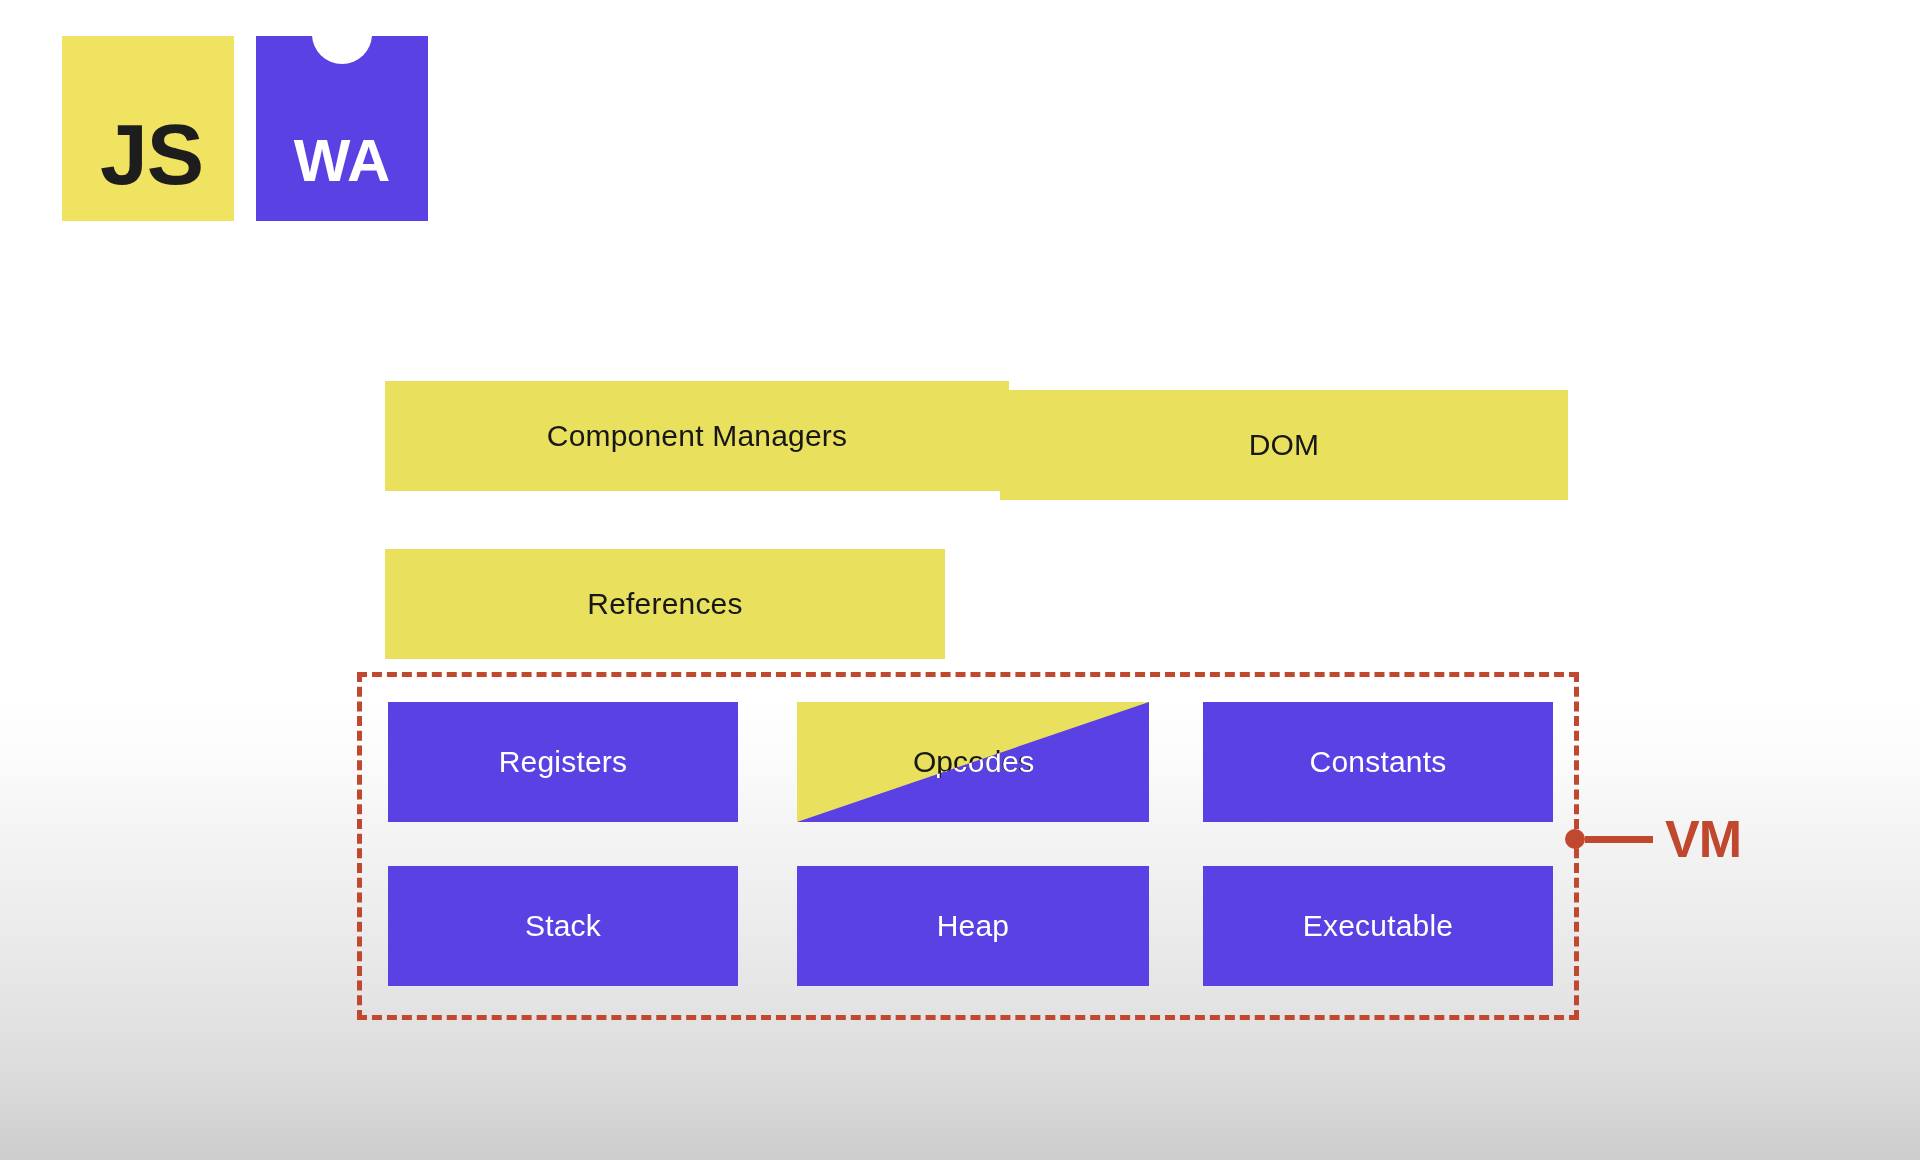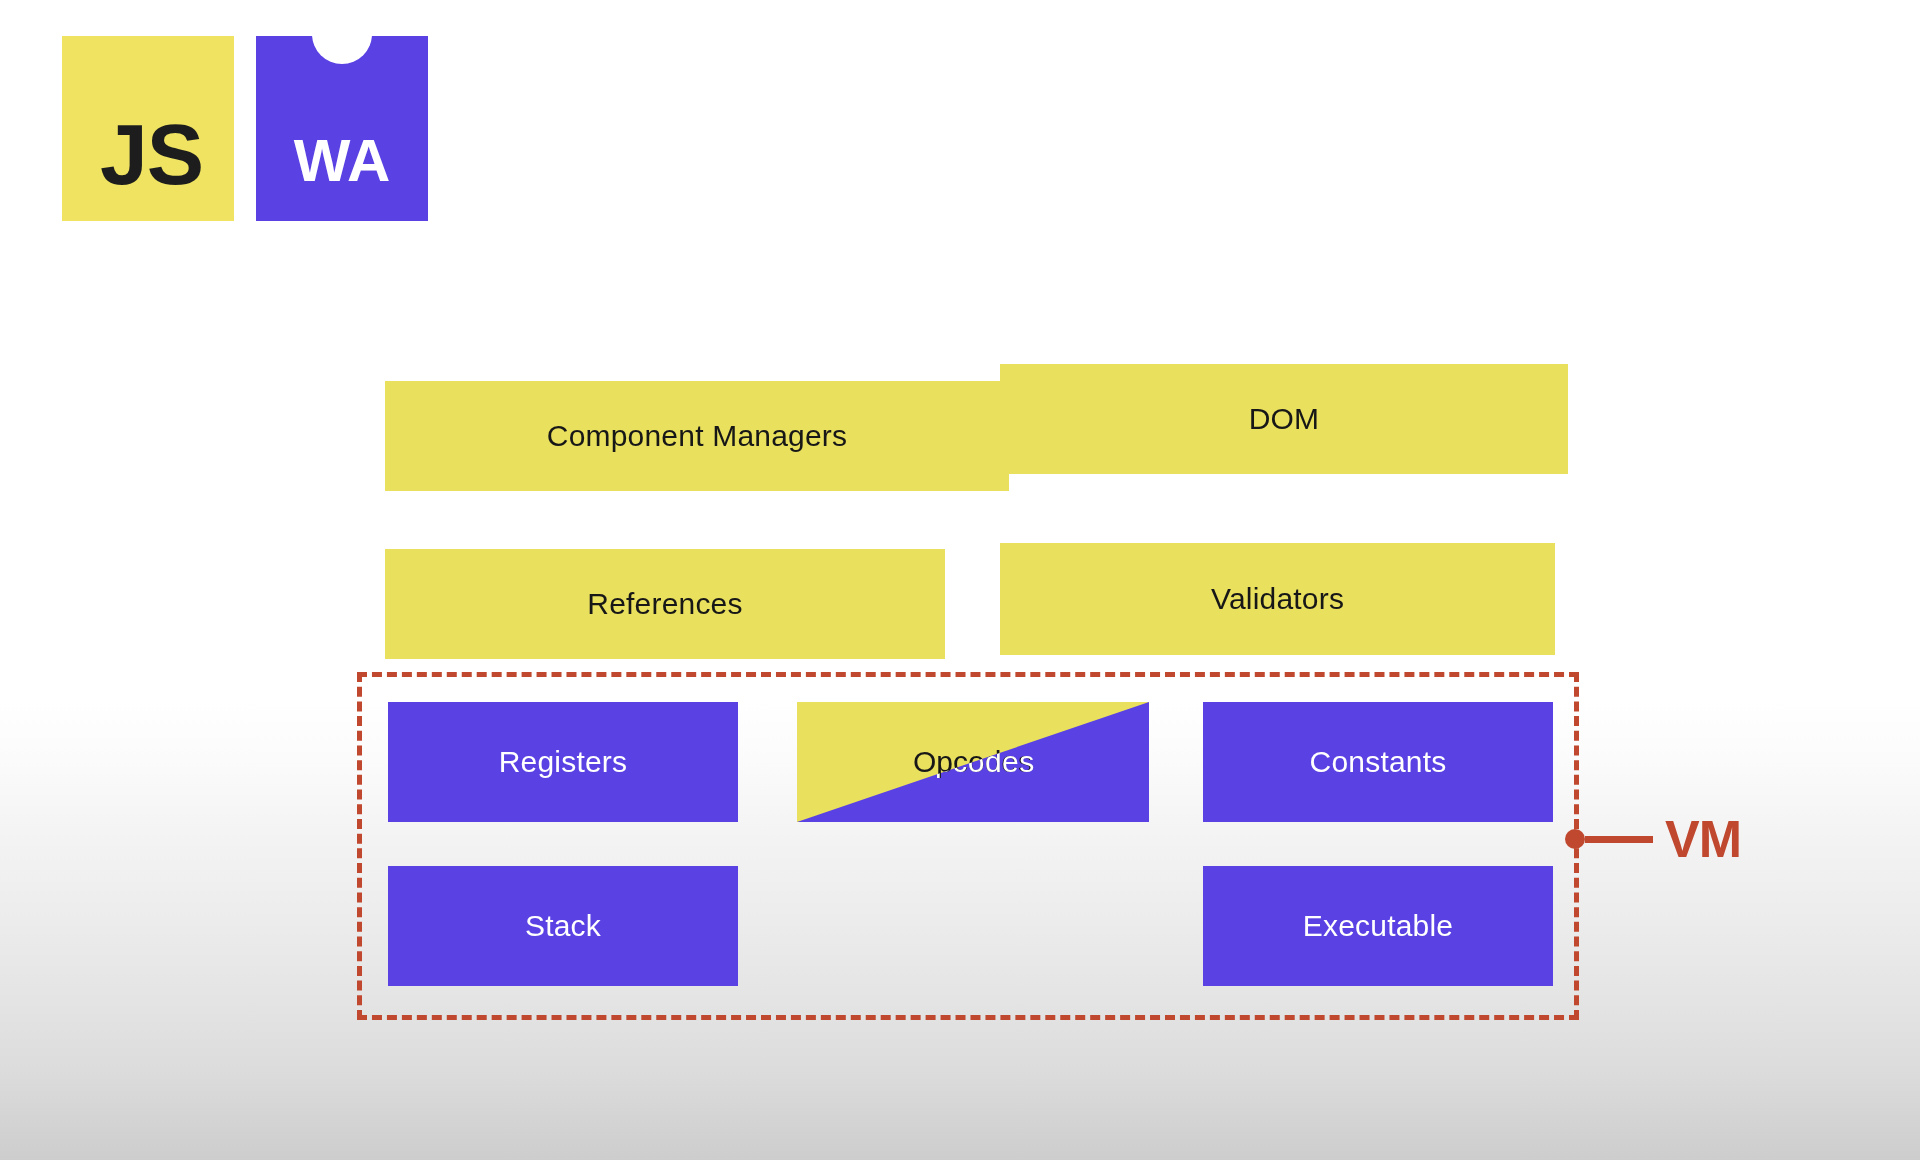--- a/index.html
+++ b/index.html
@@ -201,50 +201,50 @@
       <div class="glyph">WA</div>
     </div>
   </div>
 
   <div id="vm-container"></div>
 
   <div class="box box-yellow" style="left:385px; top:381px; width:624px; height:110px;">
     <span>Component Managers</span>
   </div>
 
-  <div class="box box-yellow" style="left:1000px; top:364px; width:568px; height:110px;">
+  <div class="box box-yellow" style="left:1000px; top:390px; width:568px; height:110px;">
     <span>DOM</span>
   </div>
 
   <div class="box box-yellow" style="left:385px; top:549px; width:560px; height:110px;">
     <span>References</span>
   </div>
 
-  <div class="box box-yellow" style="left:1000px; top:543px; width:555px; height:112px;">
-    <span>Validators</span>
-  </div>
 
   <div class="box box-purple" style="left:388px; top:702px; width:350px; height:120px;">
     <span>Registers</span>
   </div>
 
   <div id="box-opcodes">
     <div class="purple-wedge"></div>
     <div class="label-layer label-black">Opcodes</div>
     <div class="label-layer label-white">Opcodes</div>
   </div>
 
   <div class="box box-purple" style="left:1203px; top:702px; width:350px; height:120px;">
     <span>Constants</span>
   </div>
 
   <div class="box box-purple" style="left:388px; top:866px; width:350px; height:120px;">
     <span>Stack</span>
   </div>
 
+  <div class="box box-purple" style="left:797px; top:866px; width:352px; height:120px;">
+    <span>Heap</span>
+  </div>
 
   <div class="box box-purple" style="left:1203px; top:866px; width:350px; height:120px;">
     <span>Executable</span>
   </div>
 
   <div id="vm-callout">
     <div class="dot"></div>
     <div class="leader"></div>
     <div class="vm-text">VM</div>
   </div>

